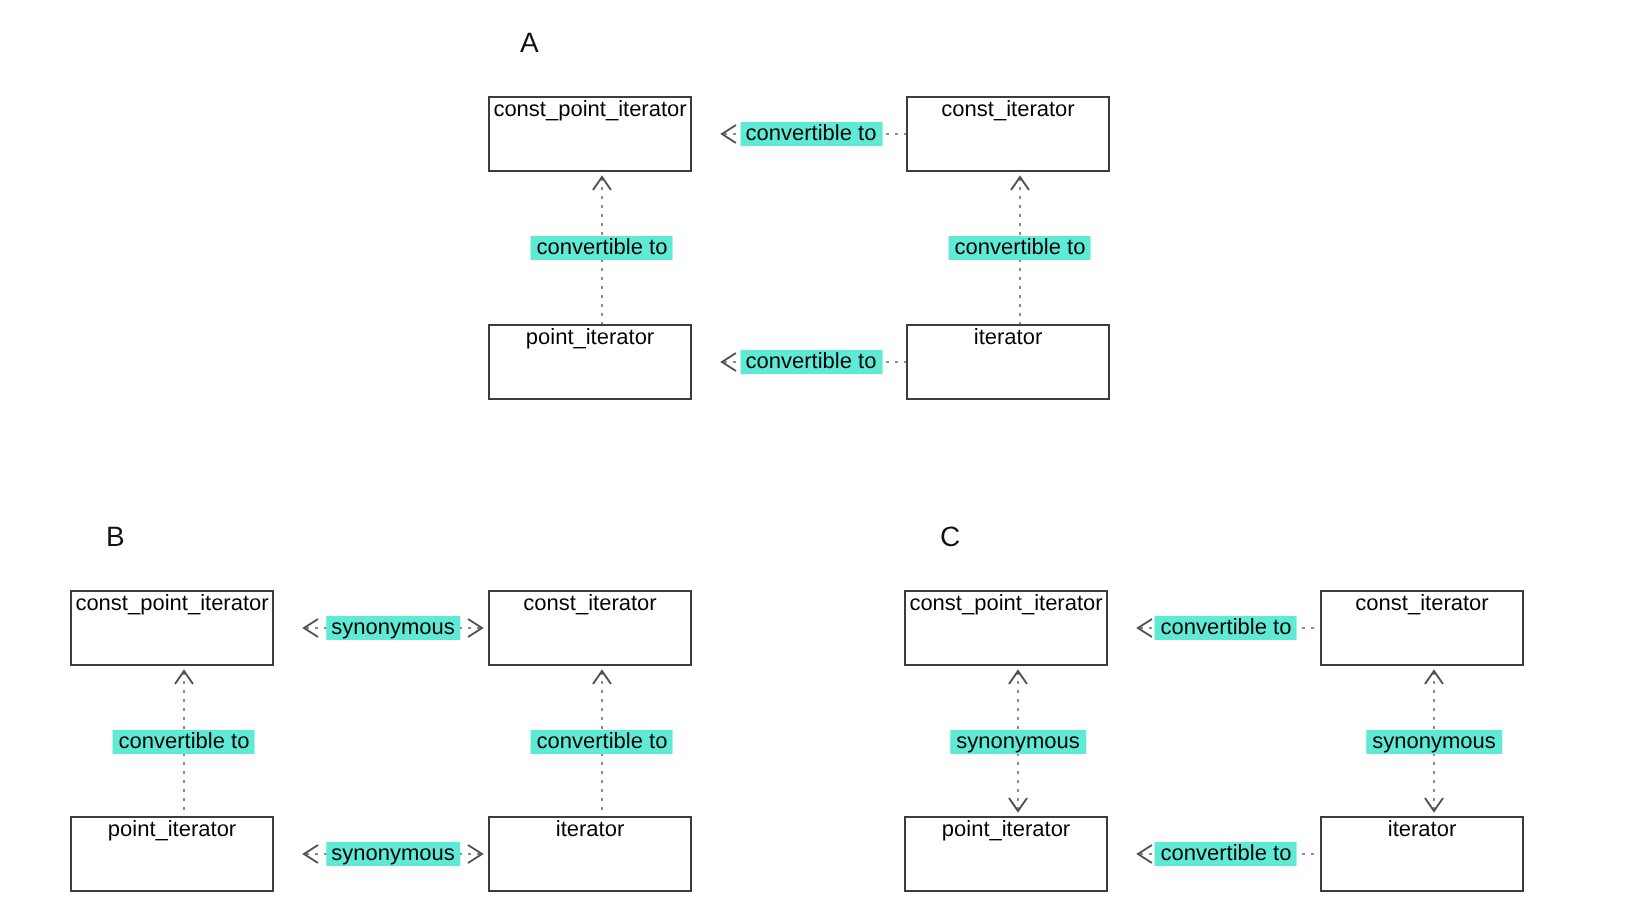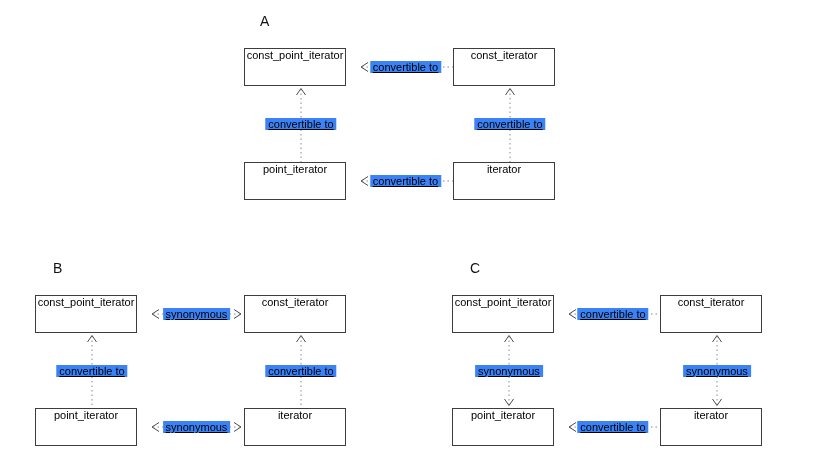--- a/index.html
+++ b/index.html
@@ -17,21 +17,21 @@
     border:1px solid #3d3d3d; background:#fff;
     display:flex; align-items:flex-start; justify-content:center;
     font-size:11px; white-space:nowrap;
   }
   .connector { position:absolute; }
   .connector svg { position:absolute; left:0; top:0; overflow:visible; display:block; }
   .cline { stroke:#8a8a8a; stroke-width:1; fill:none; }
   .chead { stroke:#4d4d4d; stroke-width:1; fill:none; }
   .clabel {
     position:absolute; left:50%; top:50%; transform:translate(-50%,-50%);
-    background:#3b82f6; padding:0 3px; font-size:11px; white-space:nowrap; color:#000;text-decoration:underline;
+    background:#5eead4; padding:0 3px; font-size:11px; white-space:nowrap; color:#000;
   }
   
   #a-label { left:260px; top:13px; }
   #a-box-tl { left:244px; top:48px; }
   #a-box-tr { left:453px; top:48px; }
   #a-box-bl { left:244px; top:162px; }
   #a-box-br { left:453px; top:162px; }
   #a-h-top { left:358px; top:57px; width:95px; height:20px; }
   #a-h-bot { left:358px; top:171px; width:95px; height:20px; }
   #a-v-left { left:266px; top:86px; width:70px; height:76px; }

